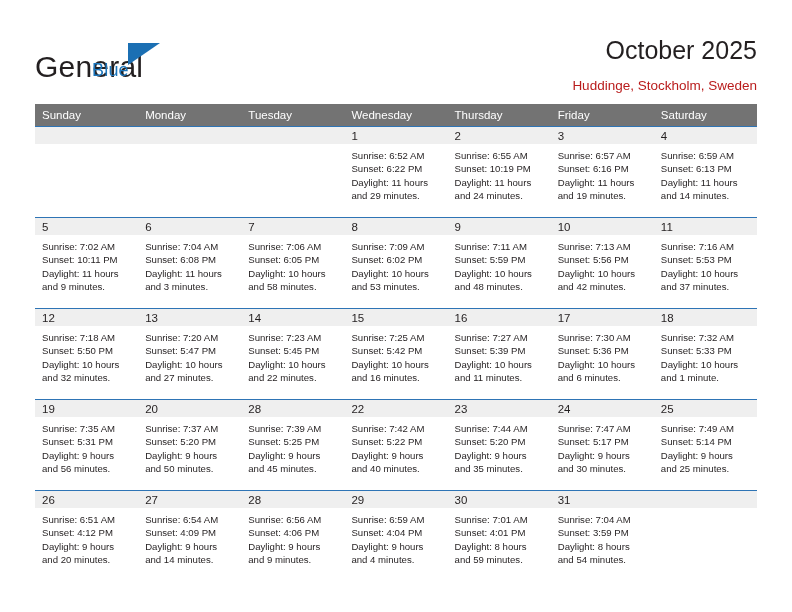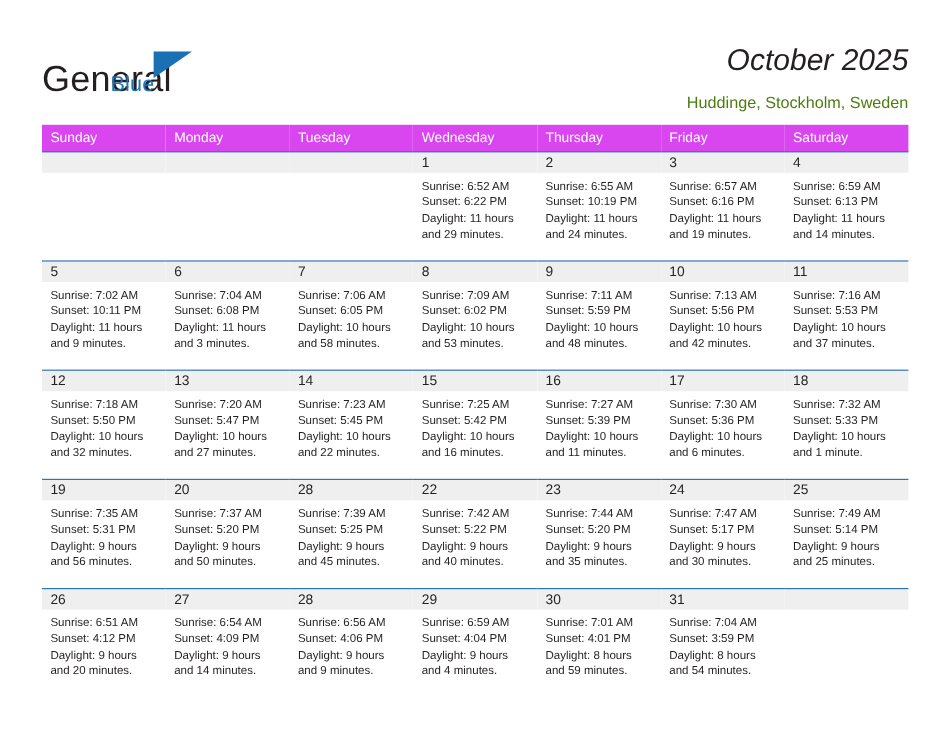--- a/index.html
+++ b/index.html
@@ -67,48 +67,47 @@
     border-bottom: 22px solid transparent;
   }
   .title {
     position: absolute;
     right: 35px;
     top: 36px;
     font-size: 25px;
     color: #231f20;
     text-align: right;
     white-space: nowrap;
-    font-style: italic;
   }
   .subtitle {
     position: absolute;
     right: 35px;
     top: 78px;
     font-size: 13.5px;
-    color: #4d7c0f;
+    color: #b91c1c;
     text-align: right;
     white-space: nowrap;
   }
 
   
   .calendar {
     position: absolute;
     left: 35px;
     top: 104px;
     width: 722px;
   }
   .cal-table {
     border-collapse: collapse;
     table-layout: fixed;
     width: 722px;
   }
   .cal-table col { width: 103.14px; }
 
   thead th {
-    background: #d946ef;
+    background: #737373;
     color: #ffffff;
     font-weight: normal;
     font-size: 11.5px;
     text-align: left;
     padding: 5px 0 5px 7px;
     height: 11px;
     vertical-align: middle;
     border: none;
   }
 

